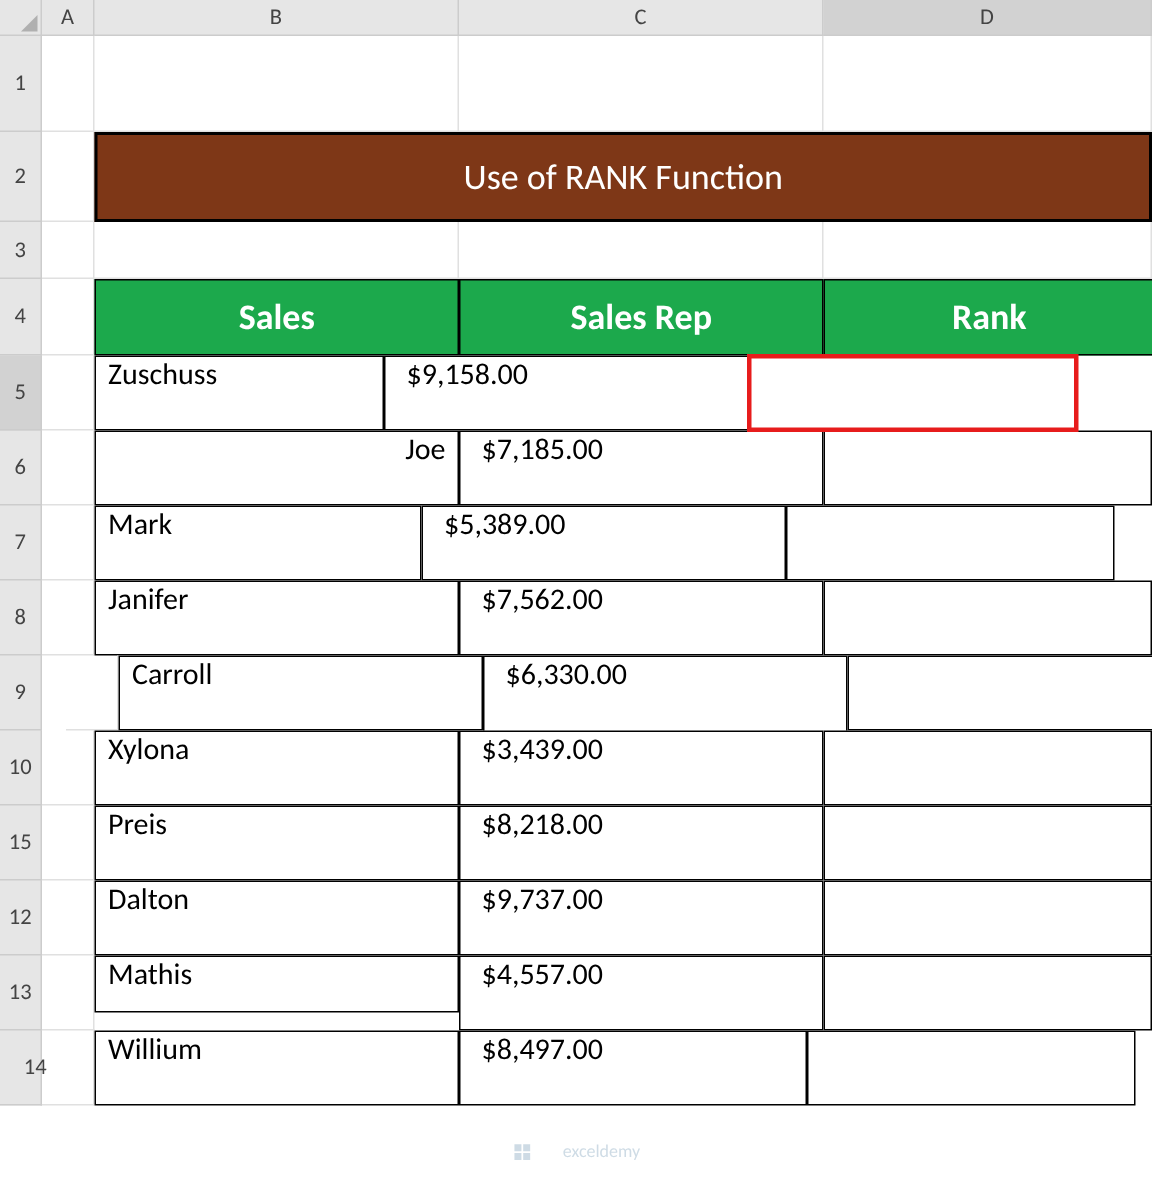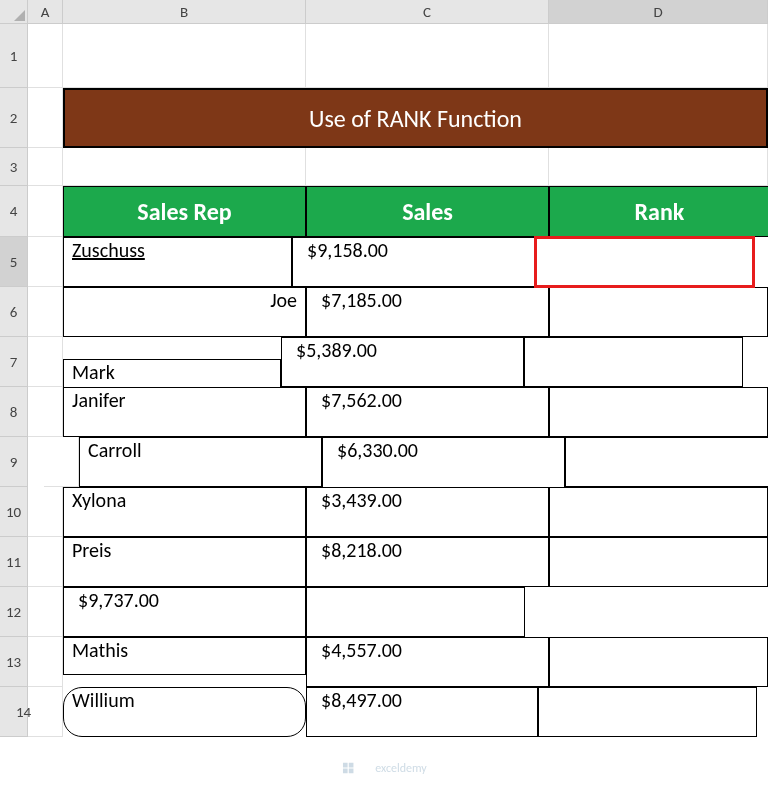--- a/index.html
+++ b/index.html
@@ -181,21 +181,21 @@
       <div class="row-header" style="height: 64px;">1</div>
       <div class="row-header" style="height: 60px;">2</div>
       <div class="row-header" style="height: 38px;">3</div>
       <div class="row-header" style="height: 51px;">4</div>
       <div class="row-header selected" style="height: 50px;">5</div>
       <div class="row-header" style="height: 50px;">6</div>
       <div class="row-header" style="height: 50px;">7</div>
       <div class="row-header" style="height: 50px;">8</div>
       <div class="row-header" style="height: 50px;">9</div>
       <div class="row-header" style="height: 50px;">10</div>
-      <div class="row-header" style="height: 50px;">11</div>
+      <div class="row-header" style="height: 50px;">15</div>
       <div class="row-header" style="height: 50px;">12</div>
       <div class="row-header" style="height: 50px;">13</div>
       <div class="row-header" style="height: 50px; padding-left: 20px;">14</div>
     </div>
 
   <div class="grid" id="grid">
       <div class="row" style="height: 64px;">
         <div class="cell" style="width: 35px; height: 64px;"></div>
         <div class="cell" style="width: 243px; height: 64px;"></div>
         <div class="cell" style="width: 243px; height: 64px;"></div>
@@ -206,39 +206,39 @@
         <div class="title-cell" style="width: 705px; height: 60px;">Use of RANK Function</div>
       </div>
       <div class="row" style="height: 38px;">
         <div class="cell" style="width: 35px; height: 38px;"></div>
         <div class="cell" style="width: 243px; height: 38px;"></div>
         <div class="cell" style="width: 243px; height: 38px;"></div>
         <div class="cell" style="width: 219px; height: 38px;"></div>
       </div>
       <div class="row" style="height: 51px;">
         <div class="cell" style="width: 35px; height: 51px;"></div>
+        <div class="header-cell" style="width: 243px; height: 51px;">Sales</div>
         <div class="header-cell" style="width: 243px; height: 51px;">Sales Rep</div>
-        <div class="header-cell" style="width: 243px; height: 51px;">Sales</div>
         <div class="header-cell" style="width: 221px; height: 51px;">Rank</div>
       </div>
       <div class="row" style="height: 50px;">
         <div class="cell" style="width: 35px; height: 50px;"></div>
-        <div class="data-cell name-cell" style="width: 229px; height: 50px; text-decoration: underline;">Zuschuss</div>
+        <div class="data-cell name-cell" style="width: 193px; height: 50px;">Zuschuss</div>
         <div class="data-cell sales-cell" style="width: 243px; height: 50px;"><span class="sales-currency">$</span><span class="sales-value">9,158.00</span></div>
         <div class="data-cell rank-cell selected-cell" style="width: 219px; height: 50px;"></div>
       </div>
       <div class="row" style="height: 50px;">
         <div class="cell" style="width: 35px; height: 50px;"></div>
         <div class="data-cell name-cell" style="width: 243px; height: 50px; text-align: right;">Joe</div>
         <div class="data-cell sales-cell" style="width: 243px; height: 50px;"><span class="sales-currency">$</span><span class="sales-value">7,185.00</span></div>
         <div class="data-cell rank-cell" style="width: 219px; height: 50px;"></div>
       </div>
       <div class="row" style="height: 50px;">
         <div class="cell" style="width: 35px; height: 50px;"></div>
-        <div class="data-cell name-cell" style="width: 218px; height: 50px; margin-top: 22px;">Mark</div>
+        <div class="data-cell name-cell" style="width: 218px; height: 50px;">Mark</div>
         <div class="data-cell sales-cell" style="width: 243px; height: 50px;"><span class="sales-currency">$</span><span class="sales-value">5,389.00</span></div>
         <div class="data-cell rank-cell" style="width: 219px; height: 50px;"></div>
       </div>
       <div class="row" style="height: 50px;">
         <div class="cell" style="width: 35px; height: 50px;"></div>
         <div class="data-cell name-cell" style="width: 243px; height: 50px;">Janifer</div>
         <div class="data-cell sales-cell" style="width: 243px; height: 50px;"><span class="sales-currency">$</span><span class="sales-value">7,562.00</span></div>
         <div class="data-cell rank-cell" style="width: 219px; height: 50px;"></div>
       </div>
       <div class="row" style="height: 50px; padding-left: 16px;">
@@ -254,32 +254,33 @@
         <div class="data-cell rank-cell" style="width: 219px; height: 50px;"></div>
       </div>
       <div class="row" style="height: 50px;">
         <div class="cell" style="width: 35px; height: 50px;"></div>
         <div class="data-cell name-cell" style="width: 243px; height: 50px;">Preis</div>
         <div class="data-cell sales-cell" style="width: 243px; height: 50px;"><span class="sales-currency">$</span><span class="sales-value">8,218.00</span></div>
         <div class="data-cell rank-cell" style="width: 219px; height: 50px;"></div>
       </div>
       <div class="row" style="height: 50px;">
         <div class="cell" style="width: 35px; height: 50px;"></div>
+        <div class="data-cell name-cell" style="width: 243px; height: 50px;">Dalton</div>
         <div class="data-cell sales-cell" style="width: 243px; height: 50px;"><span class="sales-currency">$</span><span class="sales-value">9,737.00</span></div>
         <div class="data-cell rank-cell" style="width: 219px; height: 50px;"></div>
       </div>
       <div class="row" style="height: 50px;">
         <div class="cell" style="width: 35px; height: 50px;"></div>
         <div class="data-cell name-cell" style="width: 243px; height: 38px;">Mathis</div>
         <div class="data-cell sales-cell" style="width: 243px; height: 50px;"><span class="sales-currency">$</span><span class="sales-value">4,557.00</span></div>
         <div class="data-cell rank-cell" style="width: 219px; height: 50px;"></div>
       </div>
       <div class="row" style="height: 50px;">
         <div class="cell" style="width: 35px; height: 50px;"></div>
-        <div class="data-cell name-cell" style="width: 243px; height: 50px; border-radius: 19px;">Willium</div>
+        <div class="data-cell name-cell" style="width: 243px; height: 50px;">Willium</div>
         <div class="data-cell sales-cell" style="width: 232px; height: 50px;"><span class="sales-currency">$</span><span class="sales-value">8,497.00</span></div>
         <div class="data-cell rank-cell" style="width: 219px; height: 50px;"></div>
       </div>
     </div>
 
   <div class="watermark">
     <svg class="watermark-icon" viewBox="0 0 24 24" fill="#9fb9cc">
         <path d="M3 3h8v8H3zM13 3h8v8h-8zM3 13h8v8H3zM13 13h8v8h-8z"></path>
       </svg>
     <span>exceldemy</span>

